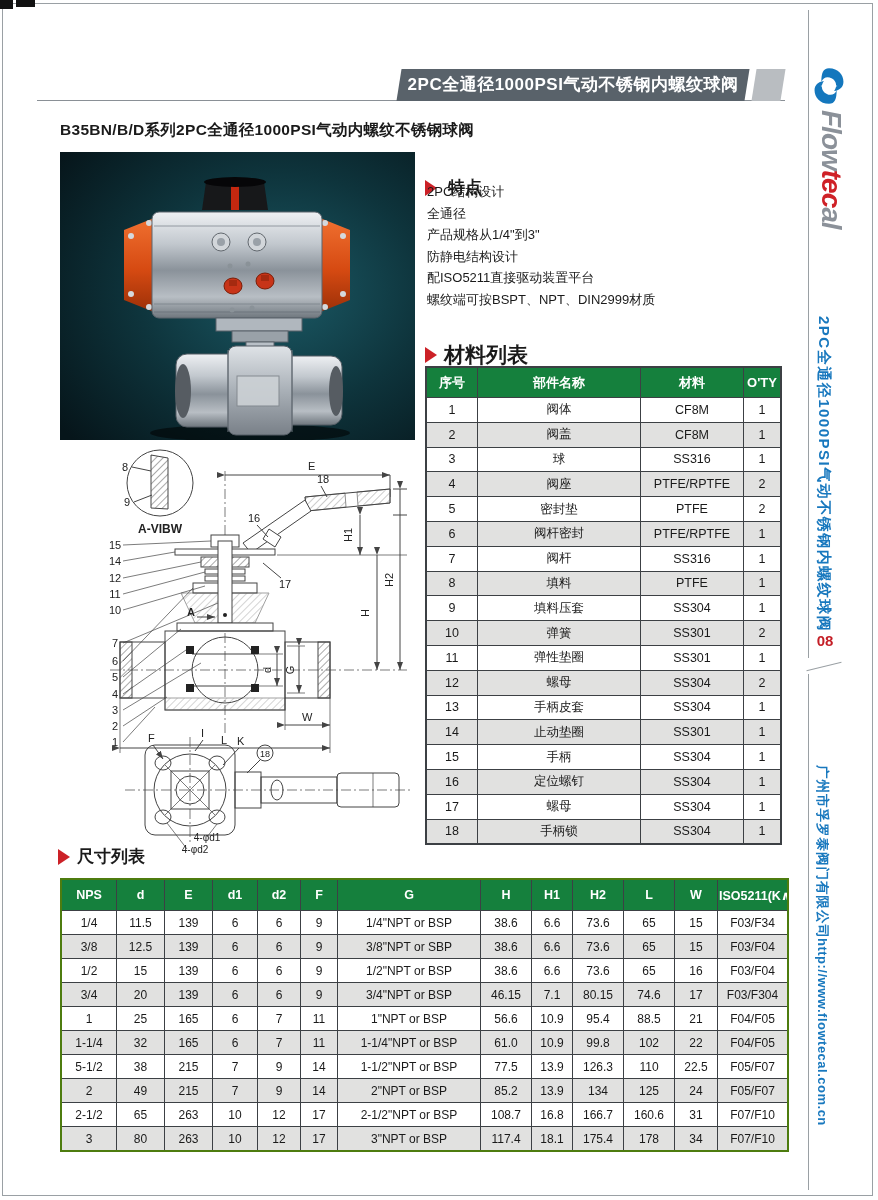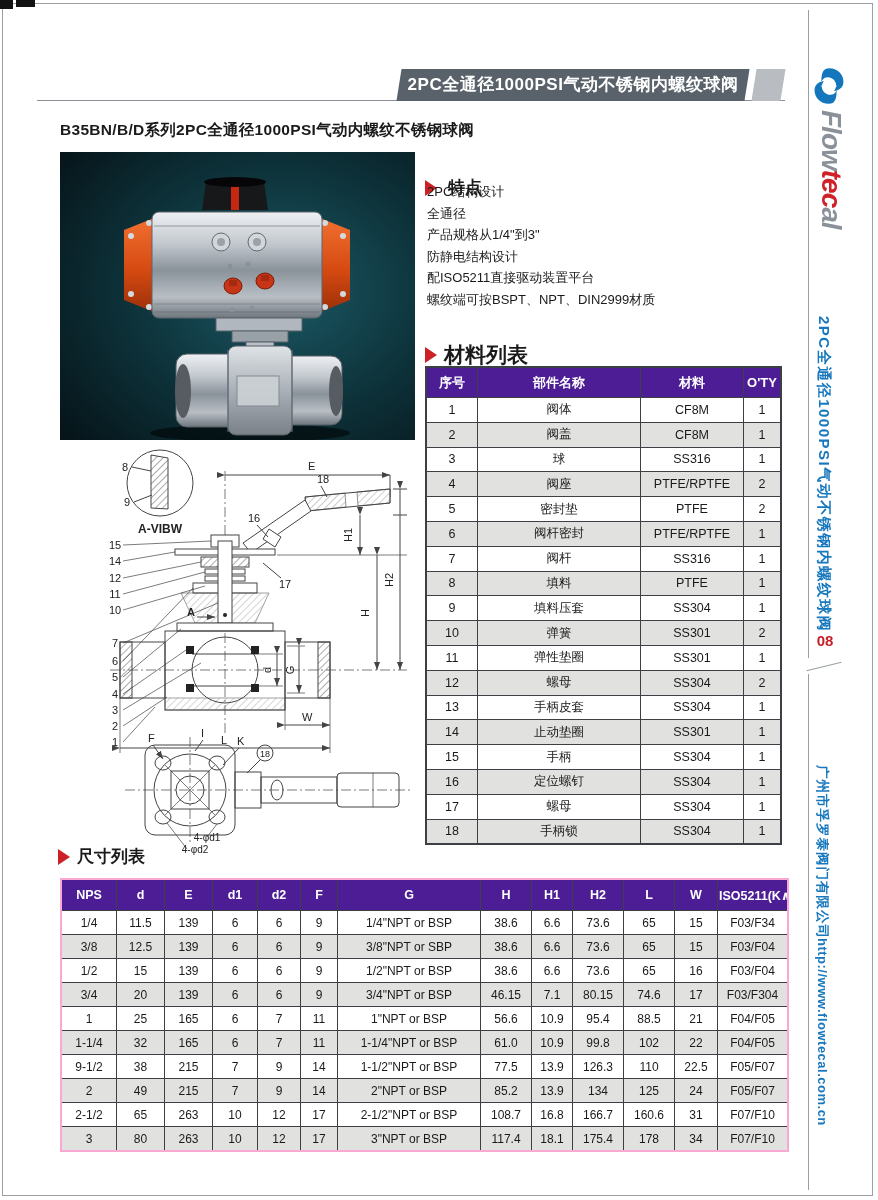--- a/index.html
+++ b/index.html
@@ -23,29 +23,29 @@
   .tri{width:0;height:0;border-left:12px solid #cc2127;border-top:8px solid transparent;border-bottom:8px solid transparent;}
   .feat-head{left:425px;top:176px;font-size:17px;gap:11px;}
   .mat-head{left:425px;top:341px;font-size:21px;}
   .dim-head{left:58px;top:845px;font-size:17px;}
 
   .feat-list{left:427px;top:181px;font-size:13px;line-height:21.5px;}
 
   
   table{border-collapse:collapse;table-layout:fixed;background:#fff;}
   th,td{border:1px solid #3c4044;text-align:center;vertical-align:middle;overflow:hidden;white-space:nowrap;}
-  th{background:#4c1d95;color:#fff;font-weight:bold;}
+  th{background:#15803d;color:#fff;font-weight:bold;}
   tr.alt td{background:#e1e1e0;}
   .mat-table{position:absolute;left:425px;top:366px;width:357px;font-size:12.5px;border:2px solid #3c4044;}
   .mat-table th{height:27px;font-size:13px;}
   .mat-table td{height:23.8px;padding:0 2px;}
   .mat-table th:nth-child(1){width:48px;}
   .mat-table th:nth-child(2){width:160px;}
   .mat-table th:nth-child(3){width:100px;}
-  .dim-table{position:absolute;left:60px;top:878px;width:729px;font-size:12px;border:2px solid #f9a8d4;}
+  .dim-table{position:absolute;left:60px;top:878px;width:729px;font-size:12px;border:2px solid #4d7c0f;}
   .dim-table th{height:28px;font-size:12.5px;}
   .dim-table td{height:21px;}
   .dim-table th:nth-child(1){width:52px;}  .dim-table th:nth-child(2){width:45px;}
   .dim-table th:nth-child(3){width:45px;}  .dim-table th:nth-child(4){width:42px;}
   .dim-table th:nth-child(5){width:40px;}  .dim-table th:nth-child(6){width:34px;}
   .dim-table th:nth-child(7){width:140px;} .dim-table th:nth-child(8){width:48px;}
   .dim-table th:nth-child(9){width:38px;}  .dim-table th:nth-child(10){width:48px;}
   .dim-table th:nth-child(11){width:48px;} .dim-table th:nth-child(12){width:40px;}
 
   
@@ -563,21 +563,21 @@
           <td>11</td>
           <td>1-1/4"NPT or BSP</td>
           <td>61.0</td>
           <td>10.9</td>
           <td>99.8</td>
           <td>102</td>
           <td>22</td>
           <td>F04/F05</td>
         </tr>
         <tr>
-          <td>9-1/2</td>
+          <td>5-1/2</td>
           <td>38</td>
           <td>215</td>
           <td>7</td>
           <td>9</td>
           <td>14</td>
           <td>1-1/2"NPT or BSP</td>
           <td>77.5</td>
           <td>13.9</td>
           <td>126.3</td>
           <td>110</td>

